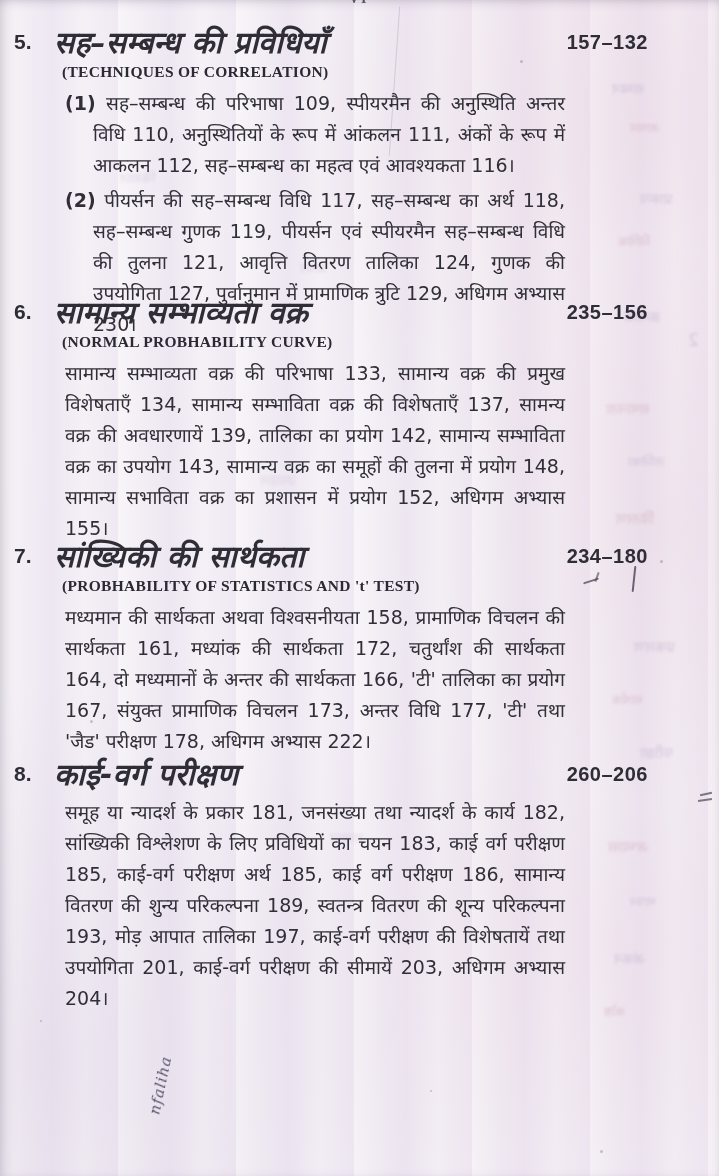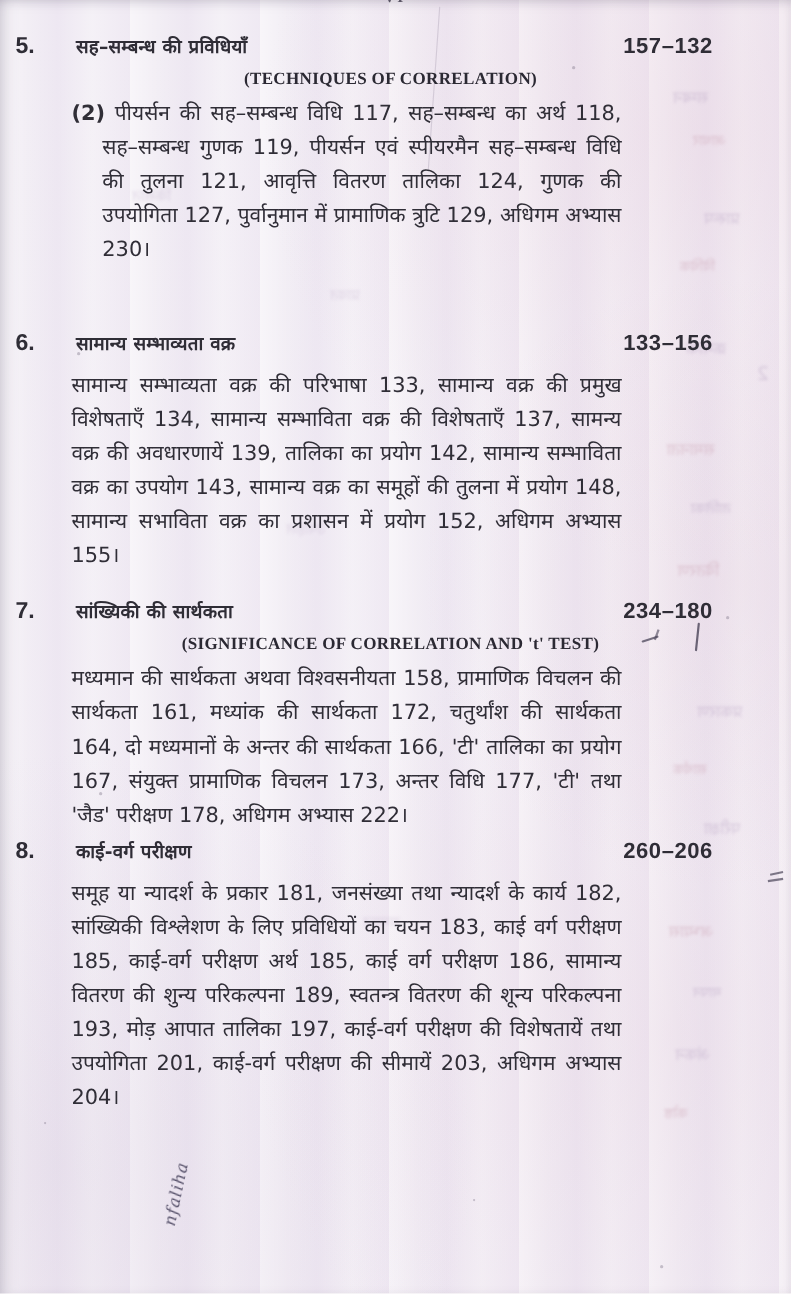--- a/index.html
+++ b/index.html
@@ -31,27 +31,27 @@
 
   
   .folio{position:absolute;left:349px;top:-9px;font:600 14px "Liberation Serif",serif;
          color:#5a5565;letter-spacing:2px;}
 
   
   .section{position:absolute;left:14px;width:634px;color:#2f2d36;}
   .sec-head{position:relative;min-height:30px;}
   .sec-num{position:absolute;left:0;top:2px;
            font:600 21px "Liberation Sans",sans-serif;color:#2f2d36;}
-  .sec-title{margin-left:55px;font-size:17px;font-weight:600;
-             letter-spacing:0.2px;line-height:30px;}
+  .sec-title{margin-left:40px;font-size:30px;font-weight:600;
+             letter-spacing:0.2px;line-height:30px;font-style:italic;}
   .sec-pages{position:absolute;right:0;top:3px;
              font:600 20px "Liberation Sans",sans-serif;letter-spacing:0.5px;}
   .sec-subtitle{margin:5px 0 0 48px;
                 font:bold 15.5px "Liberation Serif",serif;
-                letter-spacing:0.3px;color:#2b2933;text-align:center;}
+                letter-spacing:0.3px;color:#2b2933;}
   .sec-body{margin:7px 0 0 51px;width:500px;}
   .sec-body p{margin:0 0 4px 0;font-size:19px;line-height:31px;
               text-align:justify;color:#302e37;}
   .sec-body p.marked{padding-left:28px;text-indent:-28px;}
   .p-marker{font-weight:600;}
 
   
   .ghost{position:absolute;font-size:15px;color:#b49fc0;opacity:0.42;
          filter:blur(1.6px);transform:scaleX(-1);white-space:nowrap;}
   .ghost.pink{color:#c79aac;}
@@ -120,42 +120,44 @@
   <span class="ghost g20">समाप्त</span>
 
   <div class="section" style="top:28px;">
     <div class="sec-head">
       <span class="sec-num">5.</span>
       <div class="sec-title">सह–सम्बन्ध की प्रविधियाँ</div>
       <span class="sec-pages">157–132</span>
     </div>
     <div class="sec-subtitle">(TECHNIQUES OF CORRELATION)</div>
     <div class="sec-body">
+      <p class="marked"><span class="p-marker">(1)</span> <span>सह–सम्बन्ध की परिभाषा 109, स्पीयरमैन की अनुस्थिति अन्तर विधि 110, अनुस्थितियों के रूप में आंकलन 111, अंकों के रूप में आकलन 112, सह–सम्बन्ध का महत्व एवं आवश्यकता 116।</span></p>
       <p class="marked"><span class="p-marker">(2)</span> <span>पीयर्सन की सह–सम्बन्ध विधि 117, सह–सम्बन्ध का अर्थ 118, सह–सम्बन्ध गुणक 119, पीयर्सन एवं स्पीयरमैन सह–सम्बन्ध विधि की तुलना 121, आवृत्ति वितरण तालिका 124, गुणक की उपयोगिता 127, पुर्वानुमान में प्रामाणिक त्रुटि 129, अधिगम अभ्यास 230।</span></p>
     </div>
   </div>
 
   <div class="section" style="top:298px;">
     <div class="sec-head">
       <span class="sec-num">6.</span>
       <div class="sec-title">सामान्य सम्भाव्यता वक्र</div>
-      <span class="sec-pages">133–156</span>
+      <span class="sec-pages">235–156</span>
     </div>
+    <div class="sec-subtitle">(NORMAL PROBHABILITY CURVE)</div>
     <div class="sec-body">
       <p>सामान्य सम्भाव्यता वक्र की परिभाषा 133, सामान्य वक्र की प्रमुख विशेषताएँ 134, सामान्य सम्भाविता वक्र की विशेषताएँ 137, सामन्य वक्र की अवधारणायें 139, तालिका का प्रयोग 142, सामान्य सम्भाविता वक्र का उपयोग 143, सामान्य वक्र का समूहों की तुलना में प्रयोग 148, सामान्य सभाविता वक्र का प्रशासन में प्रयोग 152, अधिगम अभ्यास 155।</p>
     </div>
   </div>
 
   <div class="section" style="top:542px;">
     <div class="sec-head">
       <span class="sec-num">7.</span>
       <div class="sec-title">सांख्यिकी की सार्थकता</div>
       <span class="sec-pages">234–180</span>
     </div>
-    <div class="sec-subtitle">(SIGNIFICANCE OF CORRELATION AND 't' TEST)</div>
+    <div class="sec-subtitle">(PROBHABILITY OF STATISTICS AND 't' TEST)</div>
     <div class="sec-body">
       <p>मध्यमान की सार्थकता अथवा विश्वसनीयता 158, प्रामाणिक विचलन की सार्थकता 161, मध्यांक की सार्थकता 172, चतुर्थांश की सार्थकता 164, दो मध्यमानों के अन्तर की सार्थकता 166, 'टी' तालिका का प्रयोग 167, संयुक्त प्रामाणिक विचलन 173, अन्तर विधि 177, 'टी' तथा 'जैड' परीक्षण 178, अधिगम अभ्यास 222।</p>
     </div>
   </div>
 
   <div class="section" style="top:760px;">
     <div class="sec-head">
       <span class="sec-num">8.</span>
       <div class="sec-title">काई-वर्ग परीक्षण</div>
       <span class="sec-pages">260–206</span>

